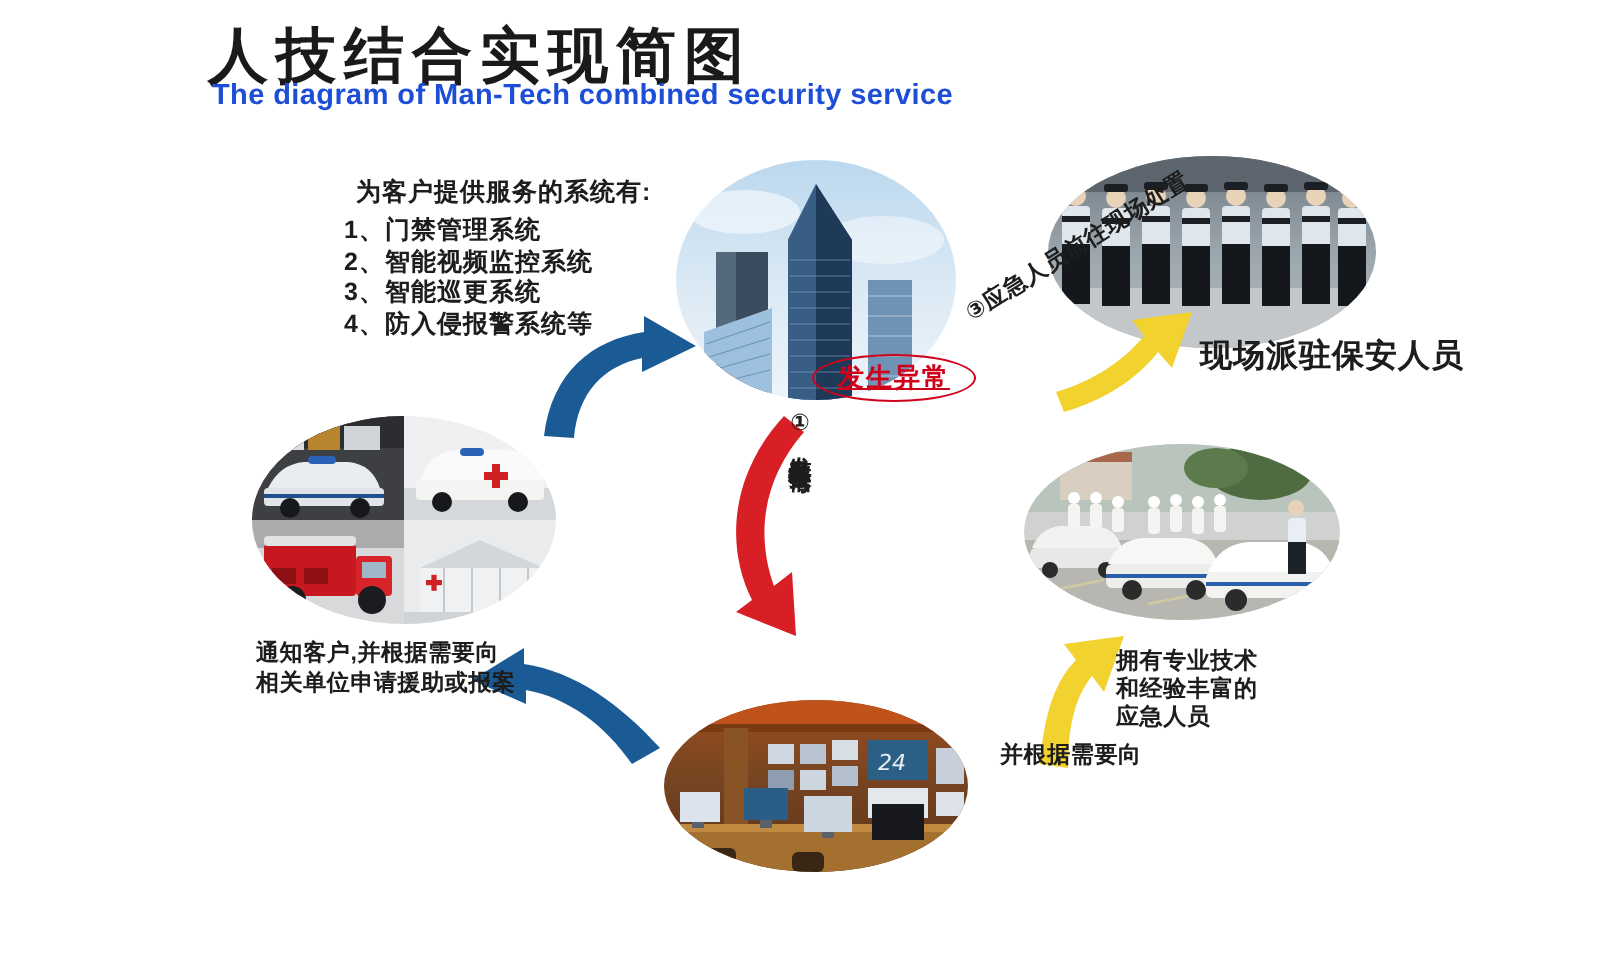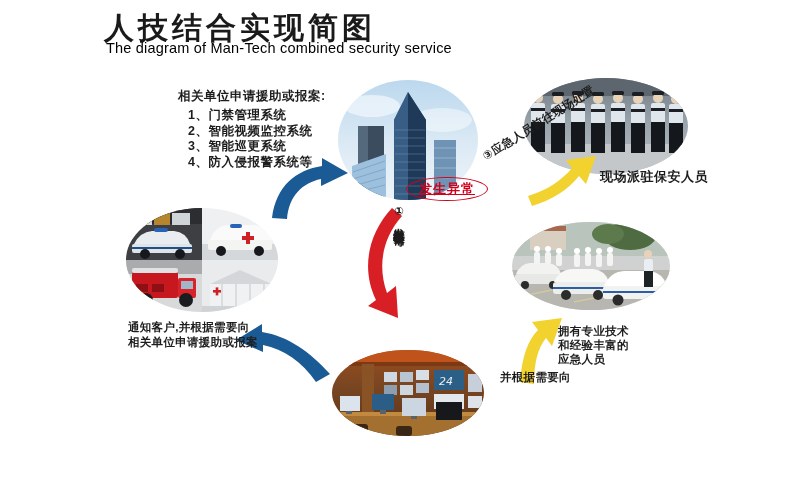--- a/index.html
+++ b/index.html
@@ -16,31 +16,32 @@
 
   
   .title-cn{
     position:absolute;left:104px;top:8px;
     font-size:30px;font-weight:bold;letter-spacing:4px;
     color:#1a1a1a;white-space:nowrap;
     font-family:"DejaVu Sans","Liberation Sans",sans-serif;
   }
   .title-en{
     position:absolute;left:106px;top:40px;
-    font-size:14.5px;color:#000000;white-space:nowrap;
+    font-size:14.5px;color:#1d4ed8;white-space:nowrap;
     letter-spacing:0.2px;
+    font-weight:bold;
   }
 
   
   .txt{position:absolute;font-weight:bold;color:#1d1d1d;white-space:pre;}
 
   .sys-head{left:178px;top:88px;font-size:12.5px;letter-spacing:.5px;}
-  .sys-list{left:188px;top:108px;font-size:12.5px;line-height:15.5px;letter-spacing:.5px;}
-
-  .cap-guard{left:600px;top:168px;font-size:13px;letter-spacing:.5px;}
+  .sys-list{left:172px;top:108px;font-size:12.5px;line-height:15.5px;letter-spacing:.5px;}
+
+  .cap-guard{left:600px;top:168px;font-size:16px;letter-spacing:.5px;}
   .cap-resp{left:558px;top:324px;font-size:11.5px;line-height:14px;letter-spacing:.3px;}
   .cap-ctrl{left:344px;top:436px;font-size:11.5px;line-height:14px;letter-spacing:.3px;}
   .cap-notify{left:128px;top:320px;font-size:11.5px;line-height:15px;letter-spacing:.3px;}
   .step2{left:500px;top:370px;font-size:11.5px;letter-spacing:.3px;}
 
   
   .step3{
     left:484px;top:150px;font-size:11.5px;letter-spacing:.4px;
     transform:rotate(-32deg);transform-origin:left center;
   }
@@ -421,21 +422,21 @@
 
     <g>
       <path d="M520 382 C522 356 528 340 538 330 L532 322 L562 318 L552 346 L546 338 C538 348 534 362 534 384 Z" fill="#f2d22e"></path>
     </g>
 
     <g>
       <path d="M528 196 C548 190 562 180 572 168 L566 160 L596 156 L586 184 L579 176 C568 190 552 200 532 206 Z" fill="#f2d22e"></path>
     </g>
   </svg>
 
-  <div class="txt sys-head">相关单位申请援助或报案:</div>
+  <div class="txt sys-head">为客户提供服务的系统有:</div>
   <div class="txt sys-list">1、门禁管理系统
 2、智能视频监控系统
 3、智能巡更系统
 4、防入侵报警系统等</div>
 
   <div class="alarm-badge">发生异常</div>
 
   <div class="txt step1">①发出异常报警信号</div>
   <div class="txt step2">并根据需要向</div>
   <div class="txt step3">③应急人员前往现场处置</div>

